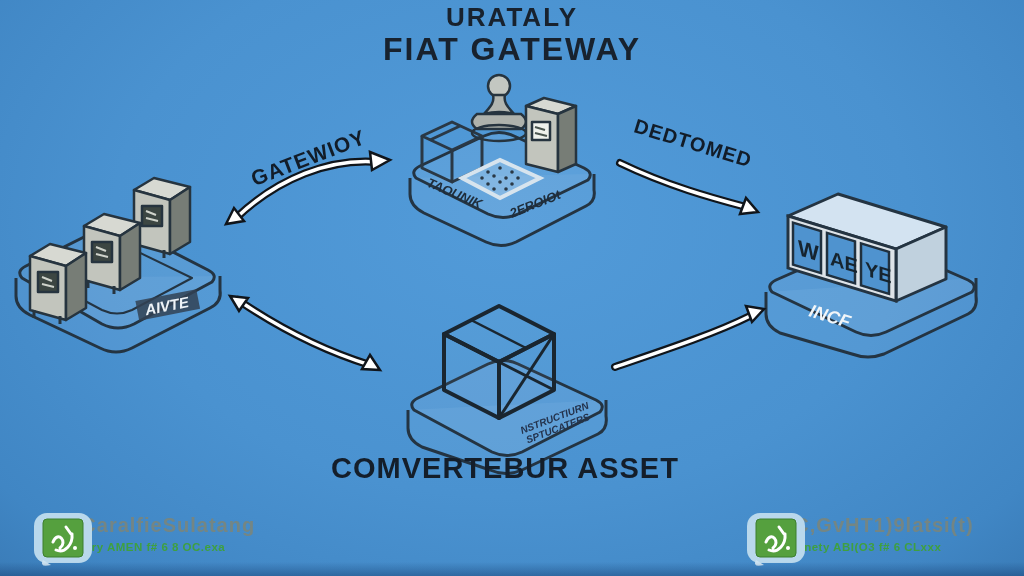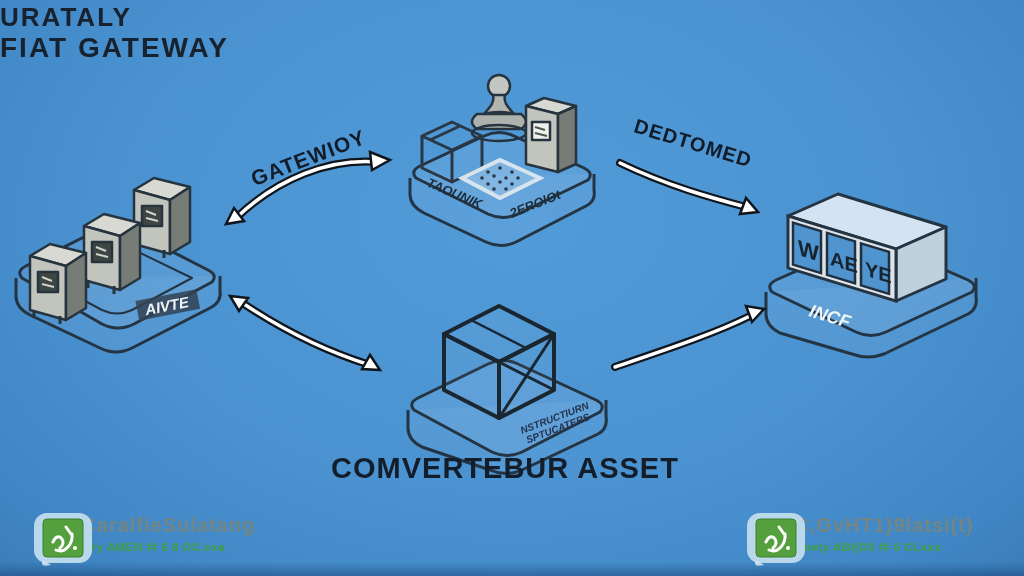--- a/index.html
+++ b/index.html
@@ -6,25 +6,25 @@
   body{
     width:1024px;height:576px;overflow:hidden;position:relative;
     font-family:"Liberation Sans", sans-serif;
     background:radial-gradient(ellipse at 50% 38%, #529bd9 0%, #4a92d0 55%, #4086c4 88%, #3a7cb8 100%);
   }
   .bottom-shade{
     position:absolute;left:0;right:0;bottom:0;height:14px;
     background:linear-gradient(to bottom, rgba(20,60,110,0) 0%, rgba(20,60,110,.45) 100%);
   }
   .title{
-    position:absolute;top:4px;left:0;width:1024px;text-align:left;
+    position:absolute;top:4px;left:0;width:1024px;text-align:center;
     color:#18222e;line-height:1.05;
   }
   .title .l1{font-size:26px;font-weight:bold;letter-spacing:2px;}
-  .title .l2{font-size:28px;font-weight:bold;letter-spacing:2px;margin-top:2px;}
+  .title .l2{font-size:32px;font-weight:bold;letter-spacing:2px;margin-top:2px;}
   .caption{
     position:absolute;top:452px;left:255px;width:500px;text-align:center;
     font-size:29px;font-weight:bold;letter-spacing:1px;color:#141e2a;
   }
   .arrow-label{
     position:absolute;color:#121c28;font-weight:bold;white-space:nowrap;
   }
   .lbl-gateway{top:146px;left:248px;font-size:21px;transform:rotate(-21deg);letter-spacing:1px;}
   .lbl-dedtomed{top:132px;left:632px;font-size:20px;transform:rotate(17deg);letter-spacing:1px;}
   svg{position:absolute;overflow:visible;}

